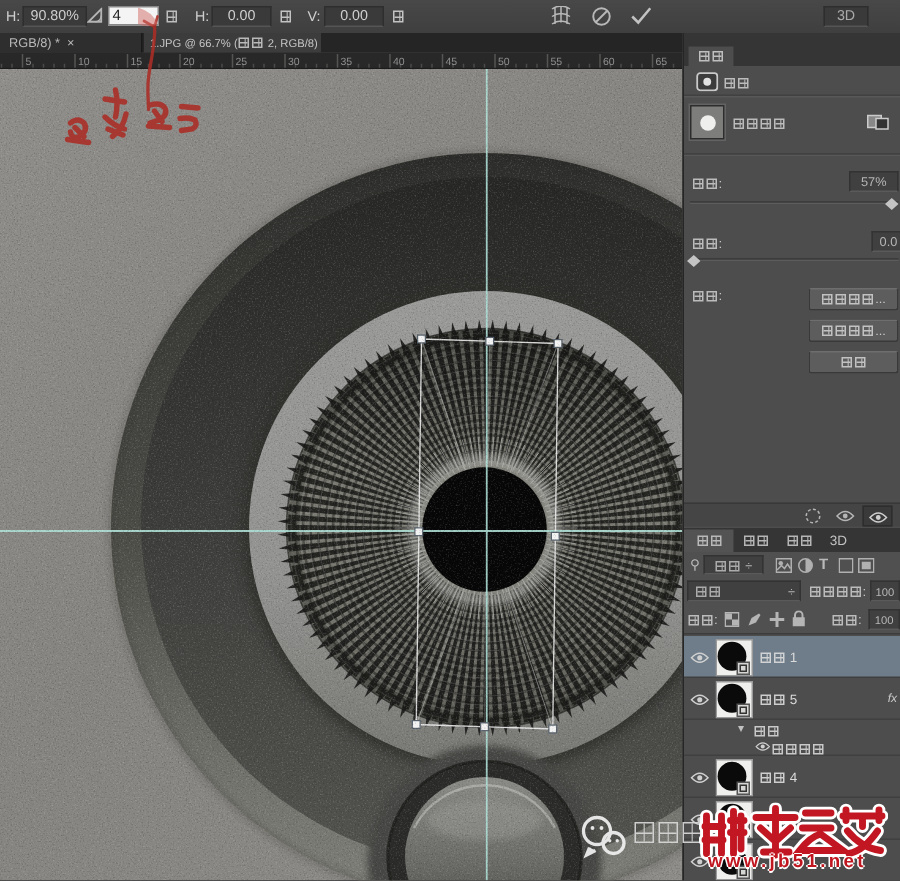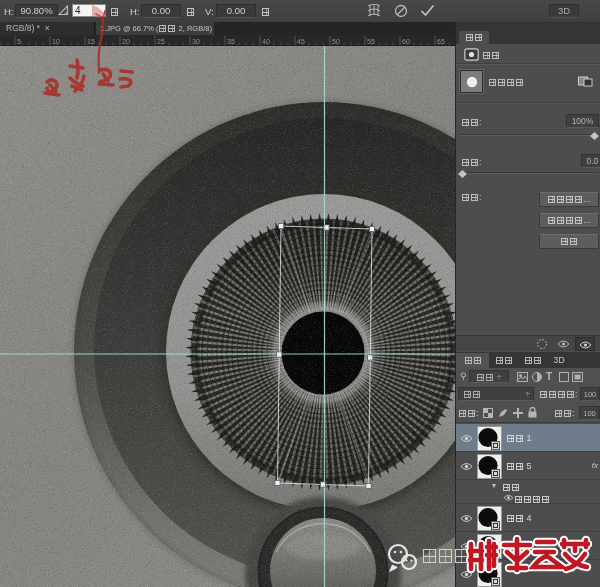--- a/index.html
+++ b/index.html
@@ -601,21 +601,21 @@
   <svg width="14" height="14" style="position:absolute;left:9px;top:53px">
         <circle cx="7" cy="7" r="5.2" fill="#efefed"></circle>
       </svg>
   <span class="ptext abs" style="left:32px;top:55px"><i class="z"></i><i class="z"></i><i class="z"></i><i class="z"></i></span>
   <svg width="15" height="11" viewBox="0 0 15 11" style="position:absolute;left:122px;top:54px">
         <rect x="0.5" y="1" width="9" height="8" fill="#888" stroke="#ccc"></rect>
         <rect x="6" y="3" width="8" height="7" fill="#333" stroke="#ccc"></rect>
       </svg>
   <div class="sep" style="top:80px"></div>
   <span class="ptext abs" style="left:5px;top:95px"><i class="z"></i><i class="z"></i>:</span>
-  <span class="vbox" style="left:110px;top:92px;width:33px;height:14px;line-height:13px">100%</span>
+  <span class="vbox" style="left:110px;top:92px;width:33px;height:14px;line-height:13px">57%</span>
   <div class="abs" style="left:4px;top:112px;width:139px;border-top:1px solid #3c3c3c;box-shadow:0 1px 0 #5c5c5c"></div>
   <svg width="9" height="8" viewBox="0 0 9 8" style="position:absolute;left:134px;top:110px">
         <path d="M4.5,0 L9,4 L4.5,8 L0,4 z" fill="#c4c4c4"></path>
       </svg>
   <span class="ptext abs" style="left:5px;top:135px"><i class="z"></i><i class="z"></i>:</span>
   <span class="vbox" style="left:125px;top:132px;width:33px;height:14px;line-height:13px">0.0 <i class="z" style="width:6px;height:6px"></i></span>
   <div class="abs" style="left:4px;top:150px;width:139px;border-top:1px solid #3c3c3c;box-shadow:0 1px 0 #5c5c5c"></div>
   <svg width="9" height="8" viewBox="0 0 9 8" style="position:absolute;left:2px;top:148px">
         <path d="M4.5,0 L9,4 L4.5,8 L0,4 z" fill="#c4c4c4"></path>
       </svg>
@@ -803,20 +803,21 @@
 <path d="M96,9 h26 M98,5 v7 M120,5 v7 M109,11 v5 M99,19 q9,11 22,13 M119,19 q-9,13 -19,15"></path>
 </g>
 <g fill="none" stroke="#c21722" stroke-width="4.6" stroke-linecap="round">
 <path d="M5,9 v25 M15,9 v25 M4,16 h12 M4,25 h12 M23,6 v28 M21,12 h9 M21,20 h9 M28,9 v22"></path>
 <path d="M38,10 h26 M51,4 v31 M41,17 l10,9 M61,17 l-10,9 M43,33 h17"></path>
 <path d="M71,7 h17 M69,17 h19 M67,32 q7,-9 14,-11 q7,5 15,11 z"></path>
 <path d="M96,9 h26 M98,5 v7 M120,5 v7 M109,11 v5 M99,19 q9,11 22,13 M119,19 q-9,13 -19,15"></path>
 </g>
 </svg>
       </div>
+  <div style="position:absolute;left:92px;top:32px;color:#c01620;font-size:12.5px;font-weight:bold;letter-spacing:2.2px;text-shadow:-1px 0 0 #fff,1px 0 0 #fff,0 -1px 0 #fff,0 1px 0 #fff">www.jb51.net</div>
 </div>
 
 <svg id="anno" width="600" height="587" viewBox="0 0 600 587">
 <g stroke="#ab2d26" fill="none" stroke-linecap="round" opacity="0.88">
 <path d="M103,17 C104,28 100,42 99,52 C98,60 99,66 99,73" stroke-width="2.2"></path>
 <path d="M96,14 l7,4 l2,-7" stroke-width="1.8"></path>
 <path d="M47,82 q5,-4 9,0 q3,5 -3,9 q-5,2 -6,-3 M45,93 l14,2 M50,85 l6,6" stroke-width="3.6"></path>
 <path d="M77,60 q2,9 0,18 M70,66 l13,2 M70,78 q6,6 13,8 M84,76 q-2,10 -9,15 M72,86 l10,4" stroke-width="3.6"></path>
 <path d="M100,70 q7,-2 10,2 q2,5 -4,8 l-6,2 M99,84 l14,1 M103,74 l5,7" stroke-width="3.6"></path>
 <path d="M121,71 l11,1 M120,79 q6,-1 10,1 q2,4 -2,6 l-7,1" stroke-width="3.6"></path>

